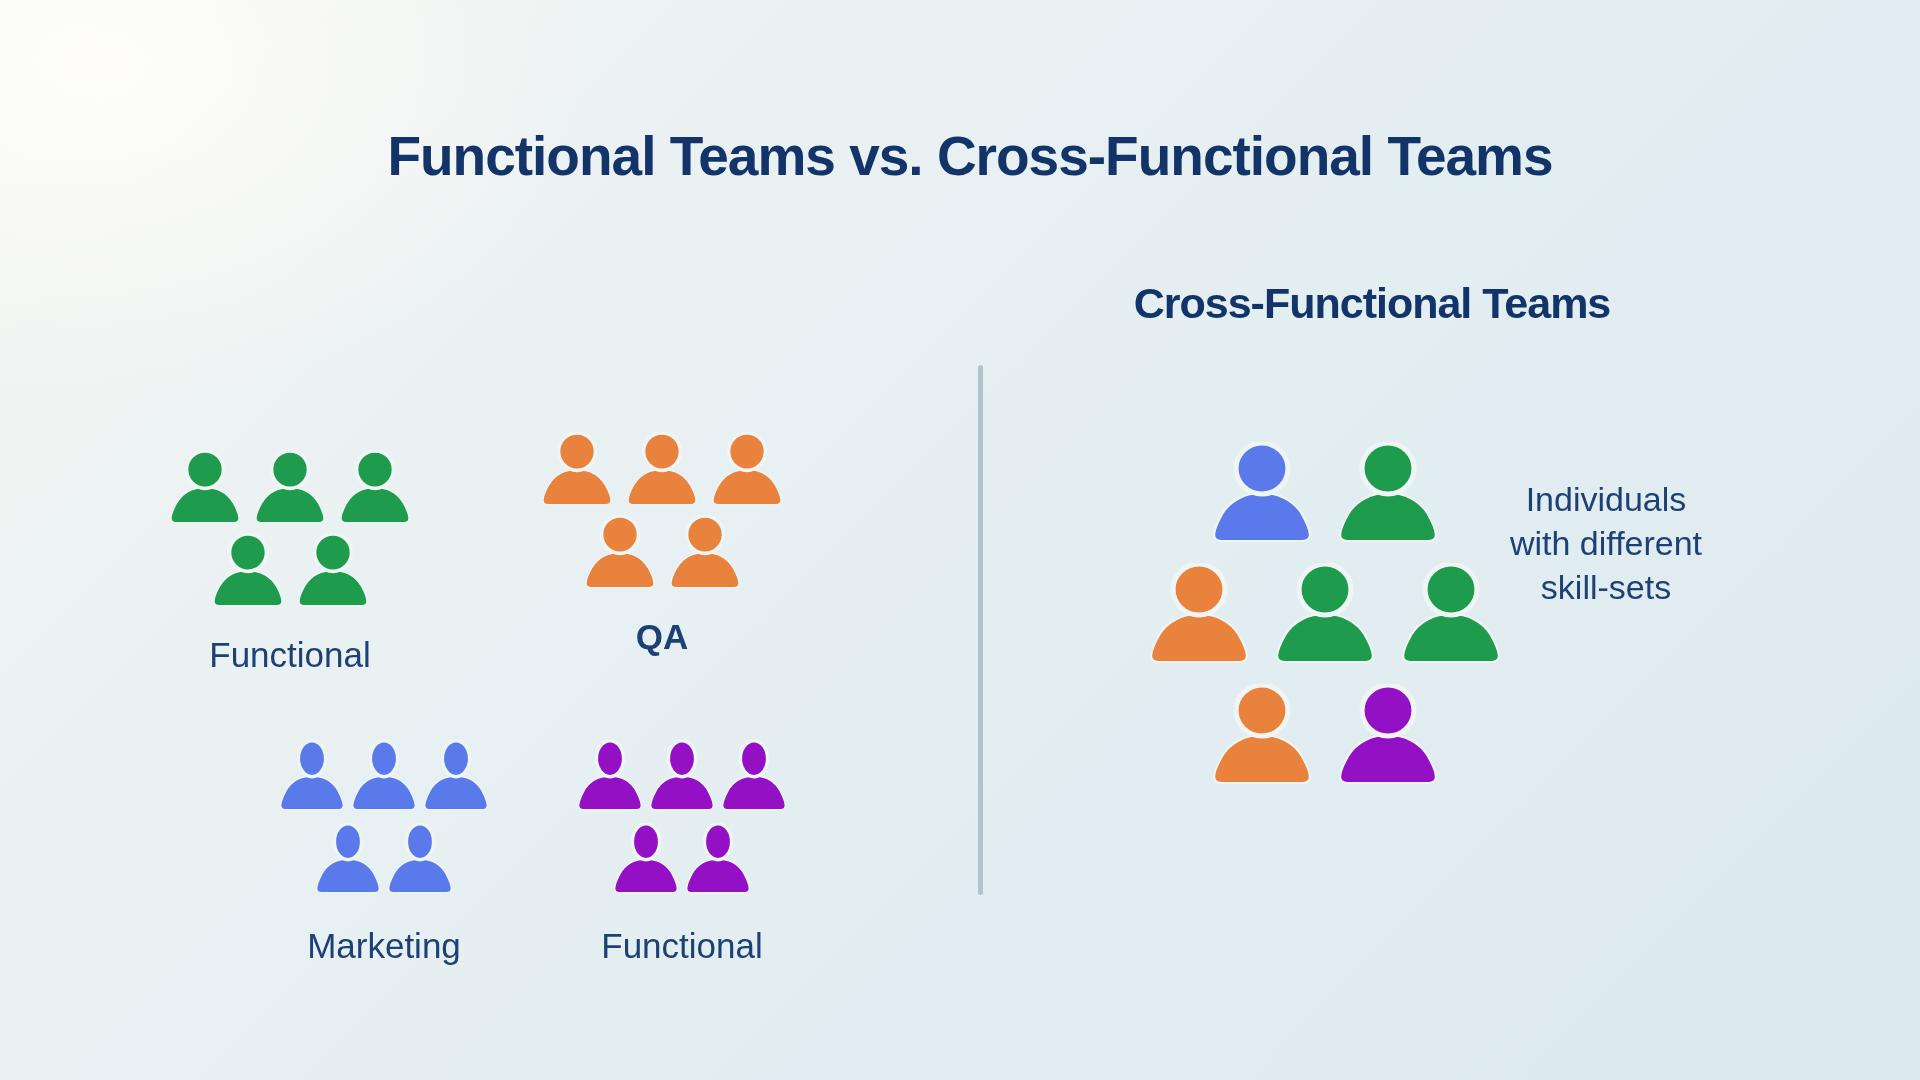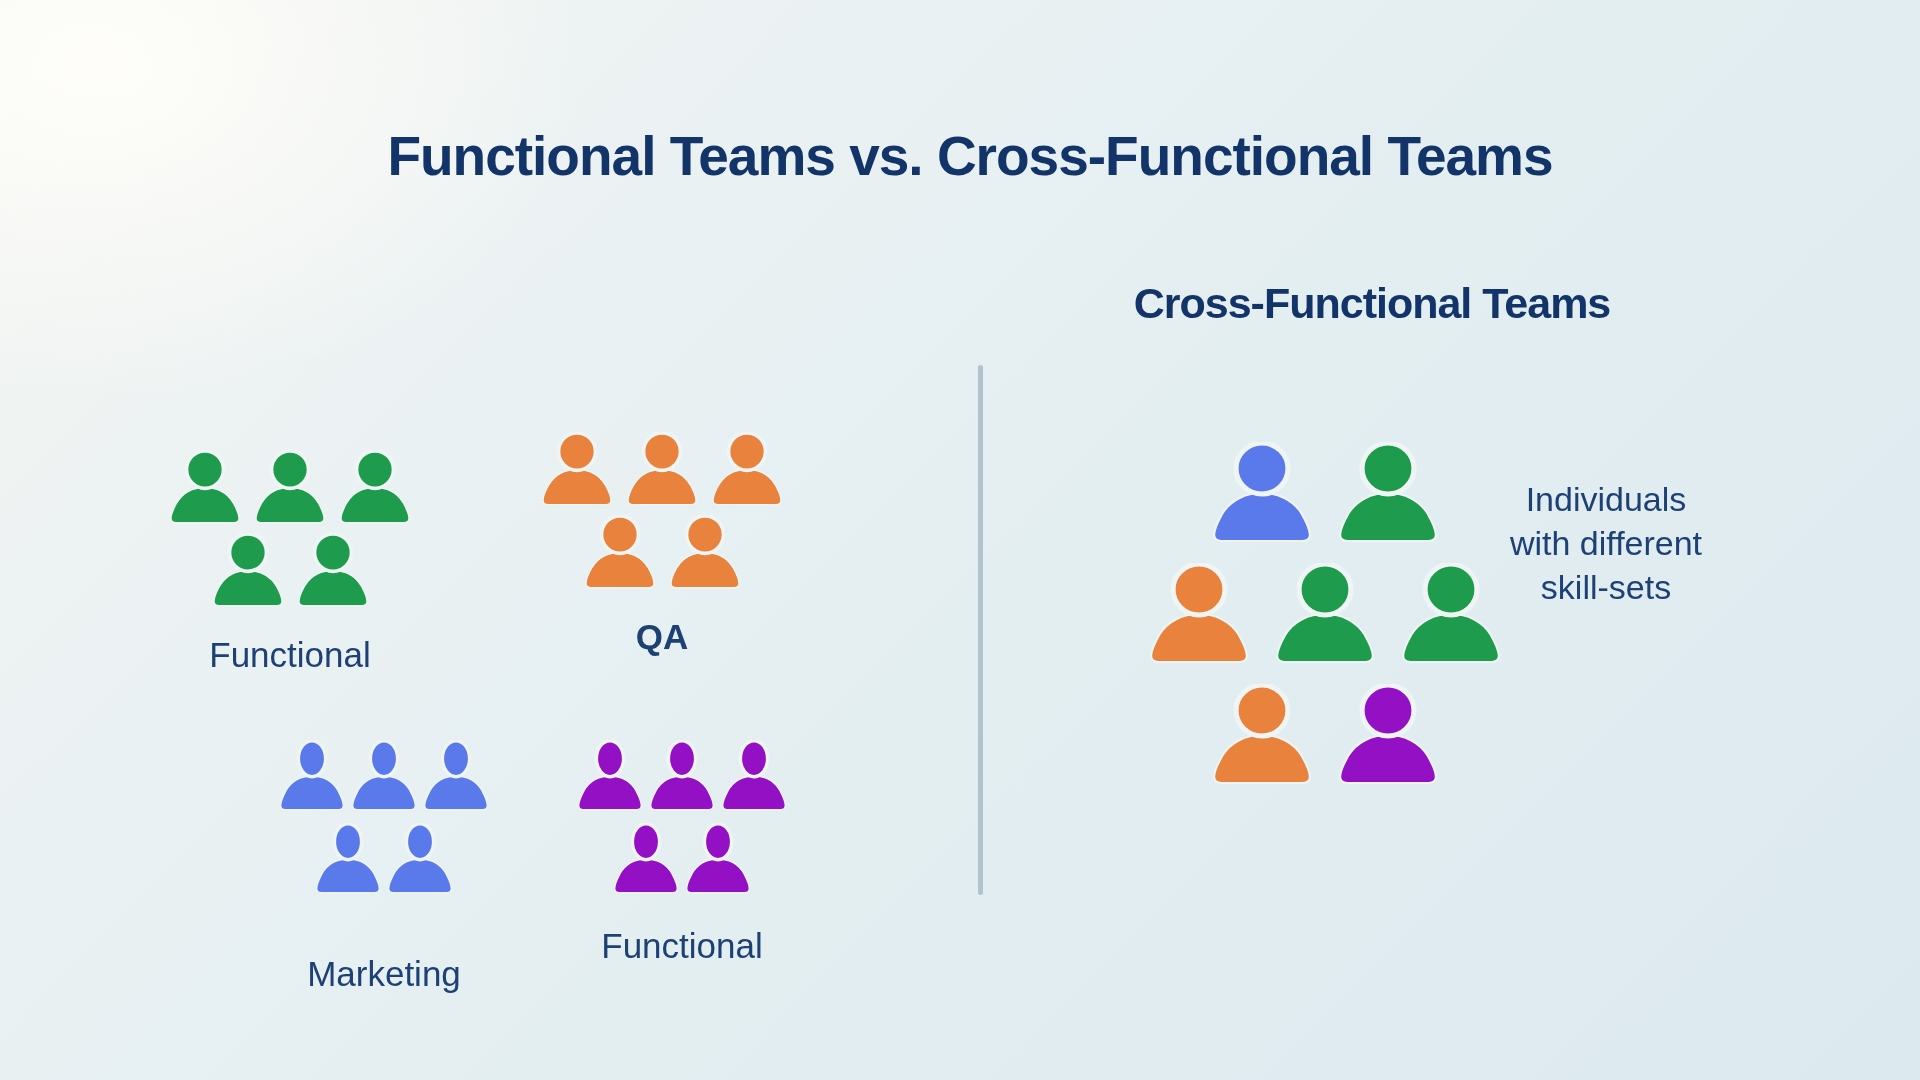--- a/index.html
+++ b/index.html
@@ -25,21 +25,21 @@
   .heading-right{left:1352px;}
   .divider{
     position:absolute;left:958px;top:365px;width:5px;height:530px;
     border-radius:3px;background:var(--divider);
   }
   .team-group{
     position:absolute;display:flex;flex-direction:column;align-items:center;
   }
   .g-developers{left:148px;top:450px;}
   .g-qa{left:520px;top:432px;font-weight:bold;}
-  .g-marketing{left:258px;top:740px;gap:28px;}
+  .g-marketing{left:258px;top:740px;}
   .g-designers{left:556px;top:740px;}
   .rows{display:flex;flex-direction:column;align-items:center;}
   .row{display:flex;justify-content:center;}
   .person{display:block;}
   
   .team-group.round .rows{gap:8px;}
   .team-group.round .row{gap:11px;}
   .team-group.round .person{width:74px;height:75px;}
   
   .team-group.oval .rows{gap:11px;}

